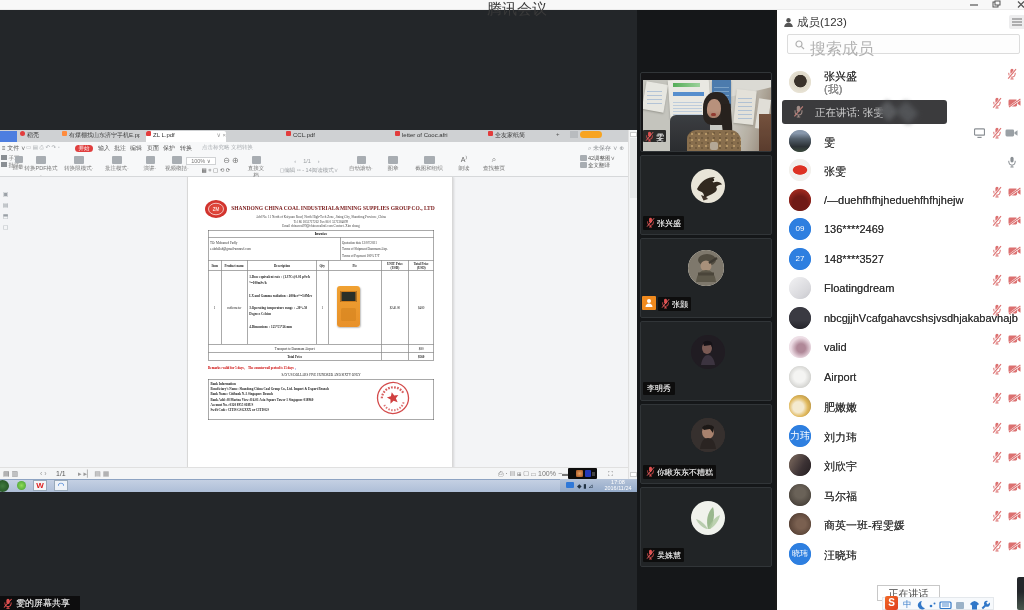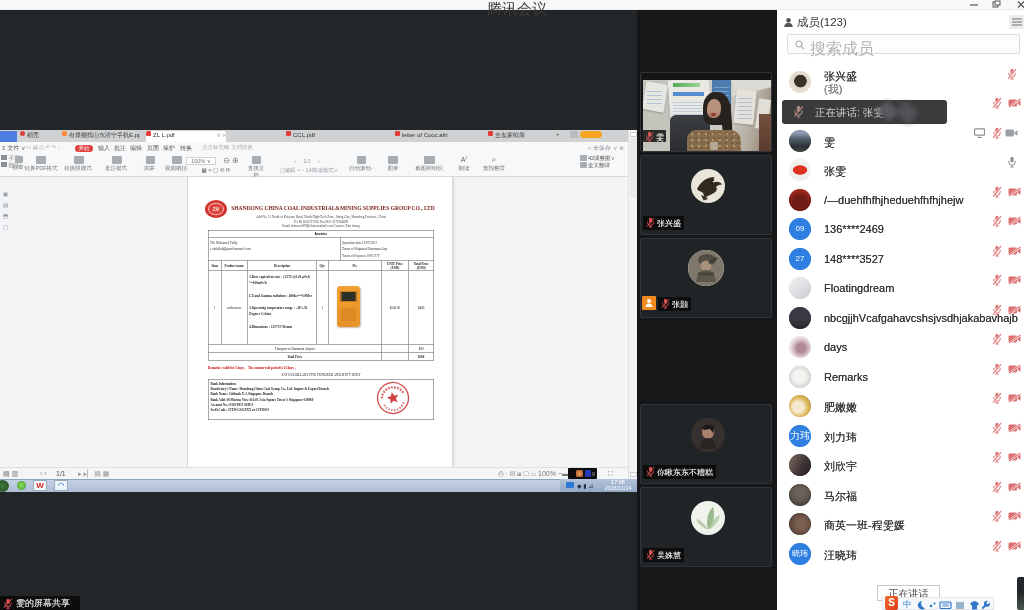--- a/index.html
+++ b/index.html
@@ -269,20 +269,31 @@
           <path d="M1.5 9c0-2.4 1.6-3.6 3.5-3.6S8.5 6.6 8.5 9z" fill="#fff"></path>
         </svg>
       </div>
       <div class="chip" style="left:17px;top:58px;font-size:8px;padding:1px 3px;border-radius:1px"><svg style="display:inline-block;vertical-align:-2px;margin-right:2px" width="9" height="11" viewBox="0 0 10 12">
           <rect x="3.4" y="0.8" width="3.2" height="5.6" rx="1.6" fill="#e05050"></rect>
           <path d="M1.8 4.8v1.2a3.2 3.2 0 0 0 6.4 0V4.8" fill="none" stroke="#e05050" stroke-width="1"></path>
           <path d="M5 9.4v1.6M3.4 11h3.2" stroke="#e05050" stroke-width="1"></path>
           <path d="M1.2 10.6L9 1.2" stroke="#e86060" stroke-width="1.1"></path>
         </svg>张颢</div>
     </div>
+    <div class="tile" style="top:311px">
+      <div class="av" style="left:50px;top:13px;width:34px;height:34px;background:#241f26;overflow:hidden">
+        <svg width="34" height="34" viewBox="0 0 34 34">
+          <circle cx="17" cy="17" r="17" fill="#201c22"></circle>
+          <ellipse cx="16" cy="13" rx="5" ry="6" fill="#7a5a54"></ellipse>
+          <path d="M10 30c1-7 4-10 7-10s6 3 7 10z" fill="#3c3440"></path>
+          <path d="M12 8c2-3 7-3 9 0l1 7-2-5-7 1z" fill="#151217"></path>
+        </svg>
+      </div>
+      <div class="chip" style="left:2px;top:60px;font-size:8px;padding:1px 4px;border-radius:1px">李明秀</div>
+    </div>
     <div class="tile" style="top:394px">
       <div class="av" style="left:50px;top:13px;width:34px;height:34px;background:#3a3230;overflow:hidden">
         <svg width="34" height="34" viewBox="0 0 34 34">
           <circle cx="17" cy="17" r="17" fill="#36302e"></circle>
           <ellipse cx="17" cy="14" rx="6" ry="7" fill="#a8826e"></ellipse>
           <path d="M9 31c1-8 4-11 8-11s7 3 8 11z" fill="#2a2422"></path>
           <path d="M11 10c2-4 9-4 12-1l-1 6-3-4-6 1z" fill="#1c1816"></path>
         </svg>
       </div>
       <div class="chip" style="left:2px;top:60px;font-size:8px;padding:1px 3px;border-radius:1px"><svg style="display:inline-block;vertical-align:-2px;margin-right:2px" width="9" height="11" viewBox="0 0 10 12">
@@ -481,40 +492,40 @@
         <rect x="0.5" y="1.5" width="8.6" height="7" rx="1.4" fill="#dc7070"></rect>
         <path d="M9.5 4.2l3-2v5.6l-3-2z" fill="#dc7070"></path>
         <path d="M0.4 9.8L13 0.4" stroke="#fff" stroke-width="2.2"></path>
         <path d="M1 9L12.4 1" stroke="#dc7070" stroke-width="1.1"></path>
       </svg>
     </div>
     <div class="row" style="top:333.0px">
       <div class="ravt av9">
         <span style="display:block;width:22px;height:22px;border-radius:50%;text-align:center;line-height:22px;font-size:8px;color:#fff" class="av9"></span>
       </div>
-      <div class="rname">days</div>
+      <div class="rname">valid</div>
       <svg class="rico" style="left:215px;top:0px" width="10" height="12" viewBox="0 0 10 12">
         <rect x="3.4" y="0.8" width="3.2" height="5.6" rx="1.6" fill="#dc7070"></rect>
         <path d="M1.8 4.8v1.2a3.2 3.2 0 0 0 6.4 0V4.8" fill="none" stroke="#dc7070" stroke-width="1"></path>
         <path d="M5 9.4v1.6M3.4 11h3.2" stroke="#dc7070" stroke-width="1"></path>
         <path d="M0.6 11.2L9.6 0.6" stroke="#fff" stroke-width="2.2"></path>
         <path d="M1.2 10.6L9 1.2" stroke="#dc7070" stroke-width="1.1"></path>
       </svg>
       <svg class="rico" style="left:231px;top:1px" width="13" height="10" viewBox="0 0 13 10">
         <rect x="0.5" y="1.5" width="8.6" height="7" rx="1.4" fill="#dc7070"></rect>
         <path d="M9.5 4.2l3-2v5.6l-3-2z" fill="#dc7070"></path>
         <path d="M0.4 9.8L13 0.4" stroke="#fff" stroke-width="2.2"></path>
         <path d="M1 9L12.4 1" stroke="#dc7070" stroke-width="1.1"></path>
       </svg>
     </div>
     <div class="row" style="top:362.5px">
       <div class="ravt av10">
         <span style="display:block;width:22px;height:22px;border-radius:50%;text-align:center;line-height:22px;font-size:8px;color:#fff" class="av10"></span>
       </div>
-      <div class="rname">Remarks</div>
+      <div class="rname">Airport</div>
       <svg class="rico" style="left:215px;top:0px" width="10" height="12" viewBox="0 0 10 12">
         <rect x="3.4" y="0.8" width="3.2" height="5.6" rx="1.6" fill="#dc7070"></rect>
         <path d="M1.8 4.8v1.2a3.2 3.2 0 0 0 6.4 0V4.8" fill="none" stroke="#dc7070" stroke-width="1"></path>
         <path d="M5 9.4v1.6M3.4 11h3.2" stroke="#dc7070" stroke-width="1"></path>
         <path d="M0.6 11.2L9.6 0.6" stroke="#fff" stroke-width="2.2"></path>
         <path d="M1.2 10.6L9 1.2" stroke="#dc7070" stroke-width="1.1"></path>
       </svg>
       <svg class="rico" style="left:231px;top:1px" width="13" height="10" viewBox="0 0 13 10">
         <rect x="0.5" y="1.5" width="8.6" height="7" rx="1.4" fill="#dc7070"></rect>
         <path d="M9.5 4.2l3-2v5.6l-3-2z" fill="#dc7070"></path>

